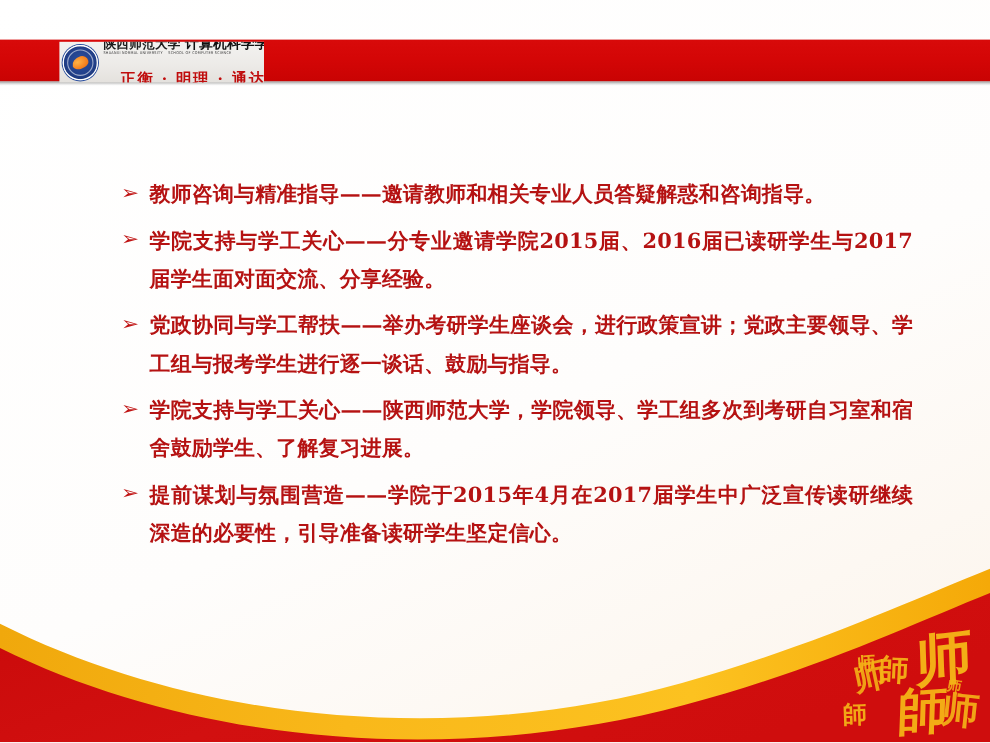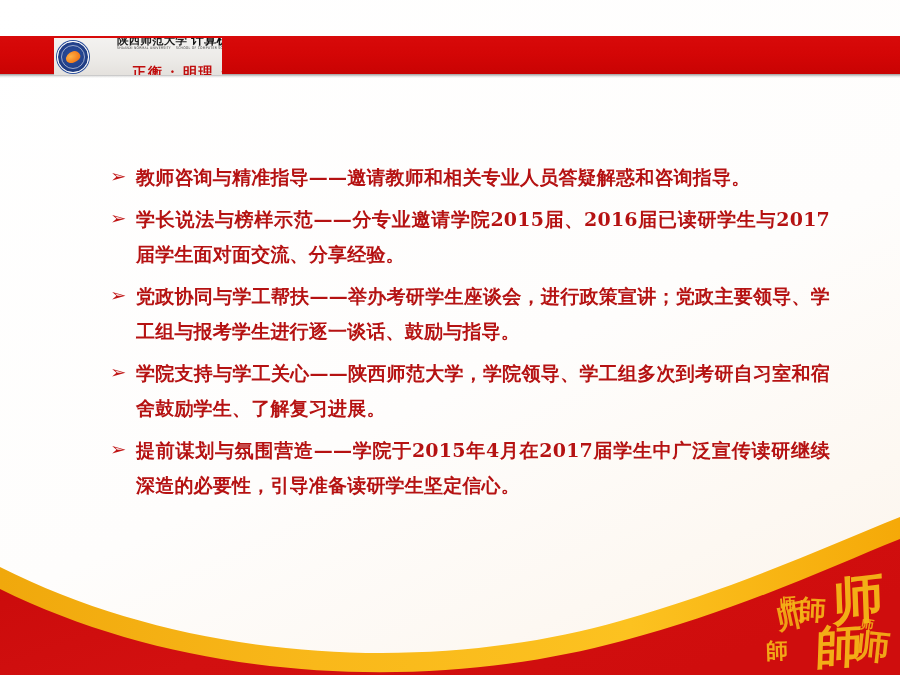--- a/index.html
+++ b/index.html
@@ -37,29 +37,28 @@
     width: 900px;
     height: 4px;
     background: linear-gradient(180deg, rgba(140,140,140,0.85) 0%, rgba(185,185,185,0.35) 60%, rgba(255,255,255,0) 100%);
   }
 
   
   .logo-block {
     position: absolute;
     left: 54px;
     top: 38px;
-    width: 168px;
+    width: 186px;
     height: 37px;
     background: linear-gradient(180deg, #f3f2f0 0%, #eceae7 60%, #e4e1dd 100%);
     display: flex;
     align-items: center;
     box-sizing: border-box;
     padding-left: 3px;
     overflow: hidden;
-    gap: 23px;
   }
   .logo-emblem {
     position: relative;
     width: 30px;
     height: 30px;
     border-radius: 50%;
     background: radial-gradient(circle at 50% 45%, #2b4f9e 0%, #22408a 55%, #16306d 100%);
     border: 1.6px solid #ffffff;
     box-shadow: 0 0 0 1px #2b4f9e;
     flex: 0 0 auto;
@@ -248,21 +247,21 @@
 
   <div class="body-list">
 
     <div class="bullet-row">
       <span class="bullet-marker">➢</span>
       <span class="bullet-text">教师咨询与精准指导——邀请教师和相关专业人员答疑解惑和咨询指导。</span>
     </div>
 
     <div class="bullet-row">
       <span class="bullet-marker">➢</span>
-      <span class="bullet-text">学长说法与榜样示范——分专业邀请学院2015届、2016届已读研学生与2017届学生面对面交流、分享经验。</span>
+      <span class="bullet-text">学院支持与学工关心——分专业邀请学院2015届、2016届已读研学生与2017届学生面对面交流、分享经验。</span>
     </div>
 
     <div class="bullet-row">
       <span class="bullet-marker">➢</span>
       <span class="bullet-text">党政协同与学工帮扶——举办考研学生座谈会，进行政策宣讲；党政主要领导、学工组与报考学生进行逐一谈话、鼓励与指导。</span>
     </div>
 
     <div class="bullet-row">
       <span class="bullet-marker">➢</span>
       <span class="bullet-text">学院支持与学工关心——陕西师范大学，学院领导、学工组多次到考研自习室和宿舍鼓励学生、了解复习进展。</span>

